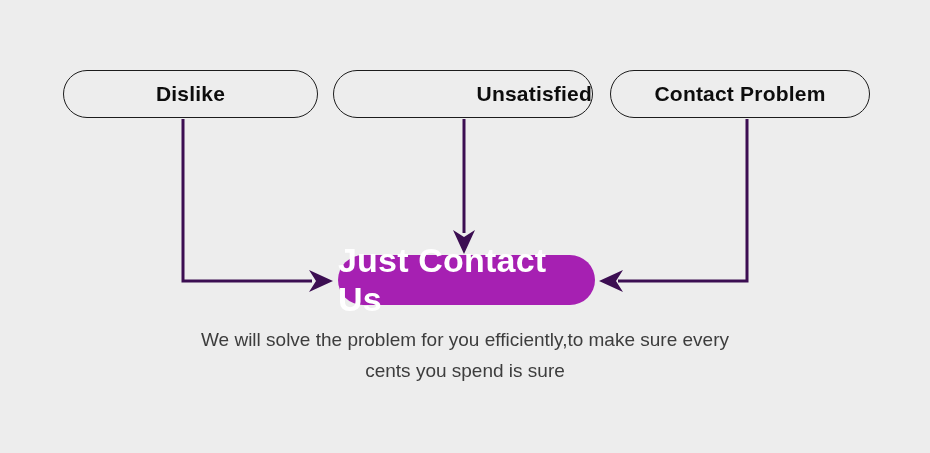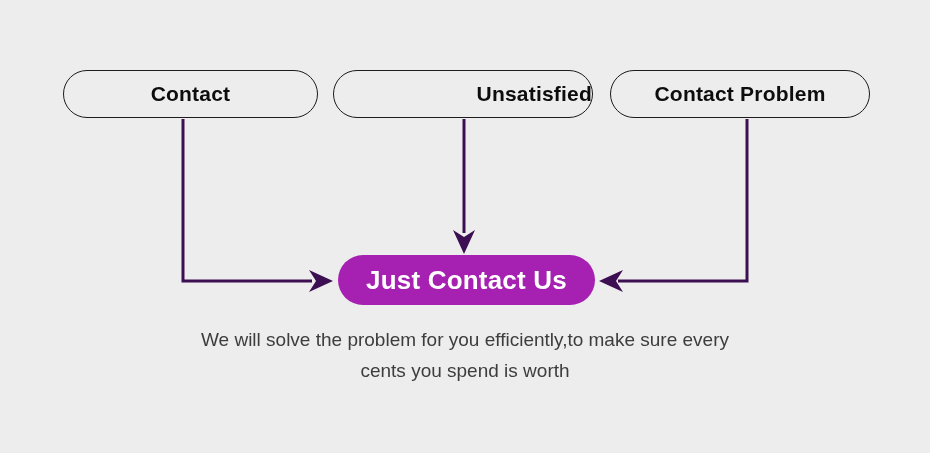--- a/index.html
+++ b/index.html
@@ -49,41 +49,41 @@
   .arrow-head{
     fill:var(--arrow);
     stroke:none;
   }
   .cta{
     position:absolute;
     left:338px;top:255px;width:257px;height:50px;
     background:var(--button-bg);
     border-radius:25px;
     display:flex;align-items:center;justify-content:center;
-    font-size:26px;font-weight:bold;
+    font-size:34px;font-weight:bold;
     color:var(--button-text);
     letter-spacing:.2px;
     cursor:pointer;
   }
   .caption{
     position:absolute;
     left:0;top:324px;width:930px;
     text-align:center;
     font-size:19px;
     line-height:31px;
     color:var(--caption-text);
   }
 </style>
 </head>
 <body>
 
 <div class="stage">
 
   <div class="pill pill-1">
-    <span>Contact</span>
+    <span>Dislike</span>
   </div>
   <div class="pill pill-2">
     <span>Unsatisfied</span>
   </div>
   <div class="pill pill-3">
     <span>Contact Problem</span>
   </div>
 
   <svg class="arrow-layer" width="930" height="453" viewBox="0 0 930 453">
 
@@ -102,16 +102,16 @@
       <polygon class="arrow-head" points="599,281 623,270 616,281 623,292"></polygon>
     </g>
   </svg>
 
   <div class="cta">
     <span>Just Contact Us</span>
   </div>
 
   <div class="caption">
     <div>We will solve the problem for you efficiently,to make sure every</div>
-    <div>cents you spend is worth</div>
+    <div>cents you spend is sure</div>
   </div>
 
 </div>
 
 </body></html>

